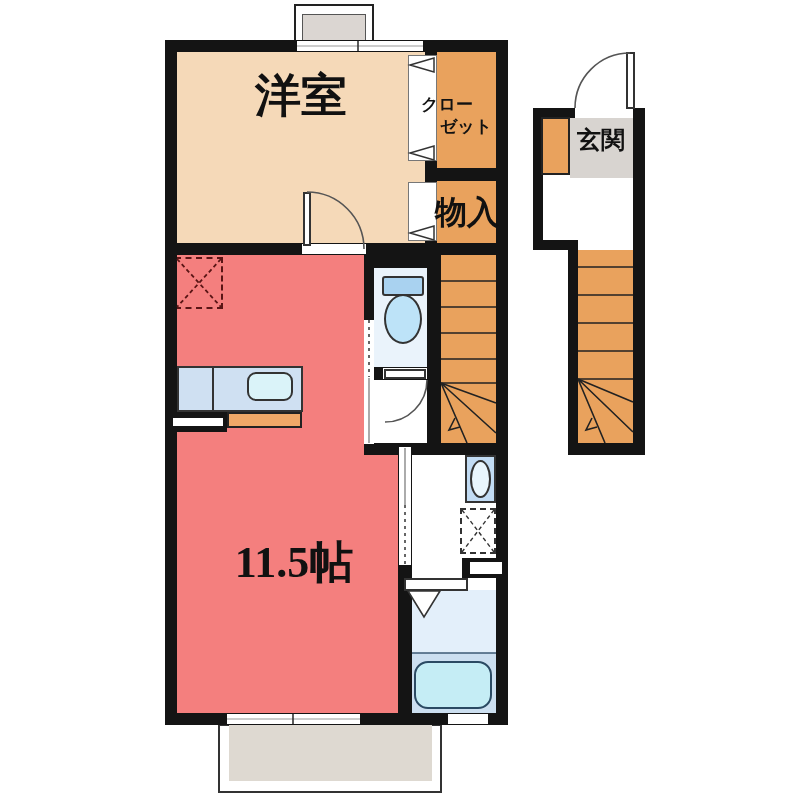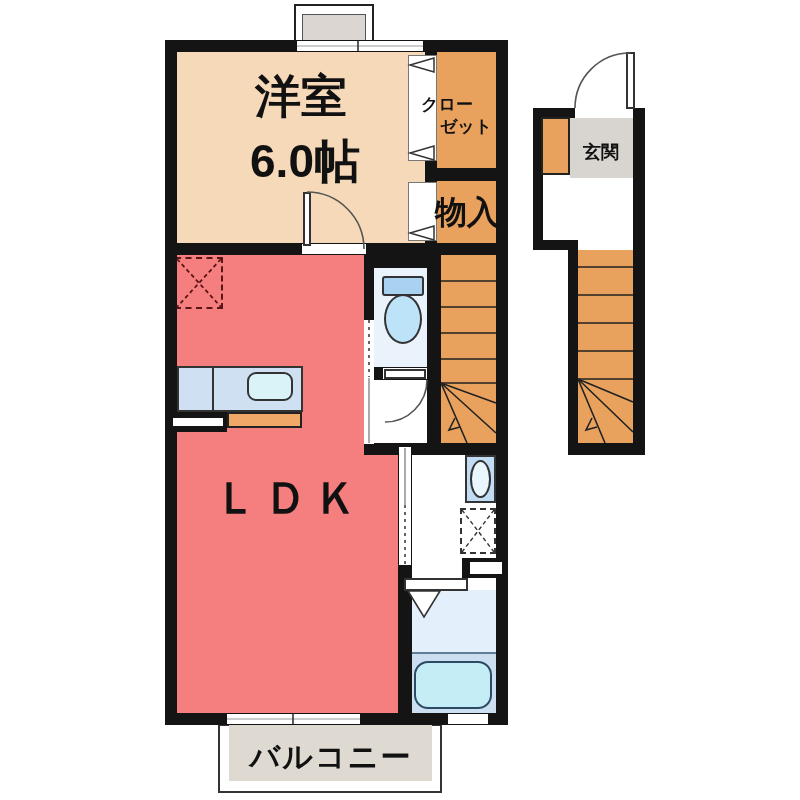--- a/index.html
+++ b/index.html
@@ -1,17 +1,17 @@
 <!DOCTYPE html>
 <html style="--c-wall: #141414; --c-room_western: #f5d9b8; --c-room_orange: #e9a25d; --c-room_ldk: #f47f7e; --c-toilet_floor: #eaf3fb; --c-fixture_blue: #a9d2f0; --c-fixture_blue_light: #bde3f8; --c-kitchen_counter: #cfe0f2; --c-kitchen_sink: #daf3f9; --c-kitchen_cabinet: #f0a868; --c-bath_upper: #e3effa; --c-bath_lower: #ccdff0; --c-bathtub: #c5edf5; --c-basin_box: #c2dcf4; --c-entrance_floor: #d8d4d0; --c-balcony_floor: #ded9d1; --c-window_box: #dbd6d2; --c-text: #111111;"><head>
 <meta charset="utf-8">
 <style>
   html,body{margin:0;padding:0;background:#ffffff;}
   #canvas{position:relative;width:800px;height:800px;background:#ffffff;overflow:hidden;
-          font-family:Liberation Sans, sans-serif;}
+          font-family:Liberation Serif, serif;}
   .abs{position:absolute;box-sizing:border-box;}
   .wall{background:var(--c-wall);z-index:4;}
   .room{z-index:1;}
   .open{background:#ffffff;z-index:5;}
   .fix{z-index:3;}
   .leaf{background:#ffffff;border:2px solid #333;z-index:6;}
   .pocket{z-index:5;background:repeating-linear-gradient(to bottom,#666 0 3px,transparent 3px 7px) center/2px 100% no-repeat,#ffffff;}
   .lbl{position:absolute;transform:translate(-50%,-50%);font-weight:bold;color:var(--c-text);
        white-space:nowrap;z-index:8;line-height:1;}
   svg.overlay{position:absolute;left:0;top:0;z-index:7;pointer-events:none;}
@@ -128,21 +128,19 @@
       <path d="M293 714 V724" stroke="#333" stroke-width="1.6"></path>
     </g>
     <path d="M177 259 L221 307 M221 259 L177 307" stroke="#5a1515" stroke-width="1.8" stroke-dasharray="4 3" fill="none"></path>
     <path d="M462 510 L494 552 M494 510 L462 552" stroke="#333" stroke-width="1.4" stroke-dasharray="4 3" fill="none"></path>
     <path d="M369 378 V443" stroke="#888" stroke-width="1.4" fill="none"></path>
     <path d="M405 448 V505" stroke="#888" stroke-width="1.4" fill="none"></path>
     <path d="M412 653 H496" stroke="#3c5a74" stroke-width="1.6" fill="none"></path>
   </svg>
 
   <div class="lbl" style="left:301px;top:96px;font-size:46px">洋室</div>
-  <div class="lbl" style="left:305px;top:161px;font-size:46px">6.0帖</div>
   <div class="lbl" style="left:447px;top:104px;font-size:17px">クロー</div>
   <div class="lbl" style="left:466px;top:126px;font-size:17px">ゼット</div>
   <div class="lbl" style="left:467px;top:212px;font-size:32px">物入</div>
-  <div class="lbl" style="left:601px;top:152px;font-size:18px">玄関</div>
-  <div class="lbl" style="left:289px;top:498px;font-size:44px;letter-spacing:6px">ＬＤＫ</div>
-  <div class="lbl" style="left:331px;top:757px;font-size:30px;letter-spacing:2px">バルコニー</div>
+  <div class="lbl" style="left:601px;top:140px;font-size:24px">玄関</div>
+  <div class="lbl" style="left:294px;top:563px;font-size:44px">11.5帖</div>
 
 </div>
 
 </body></html>

